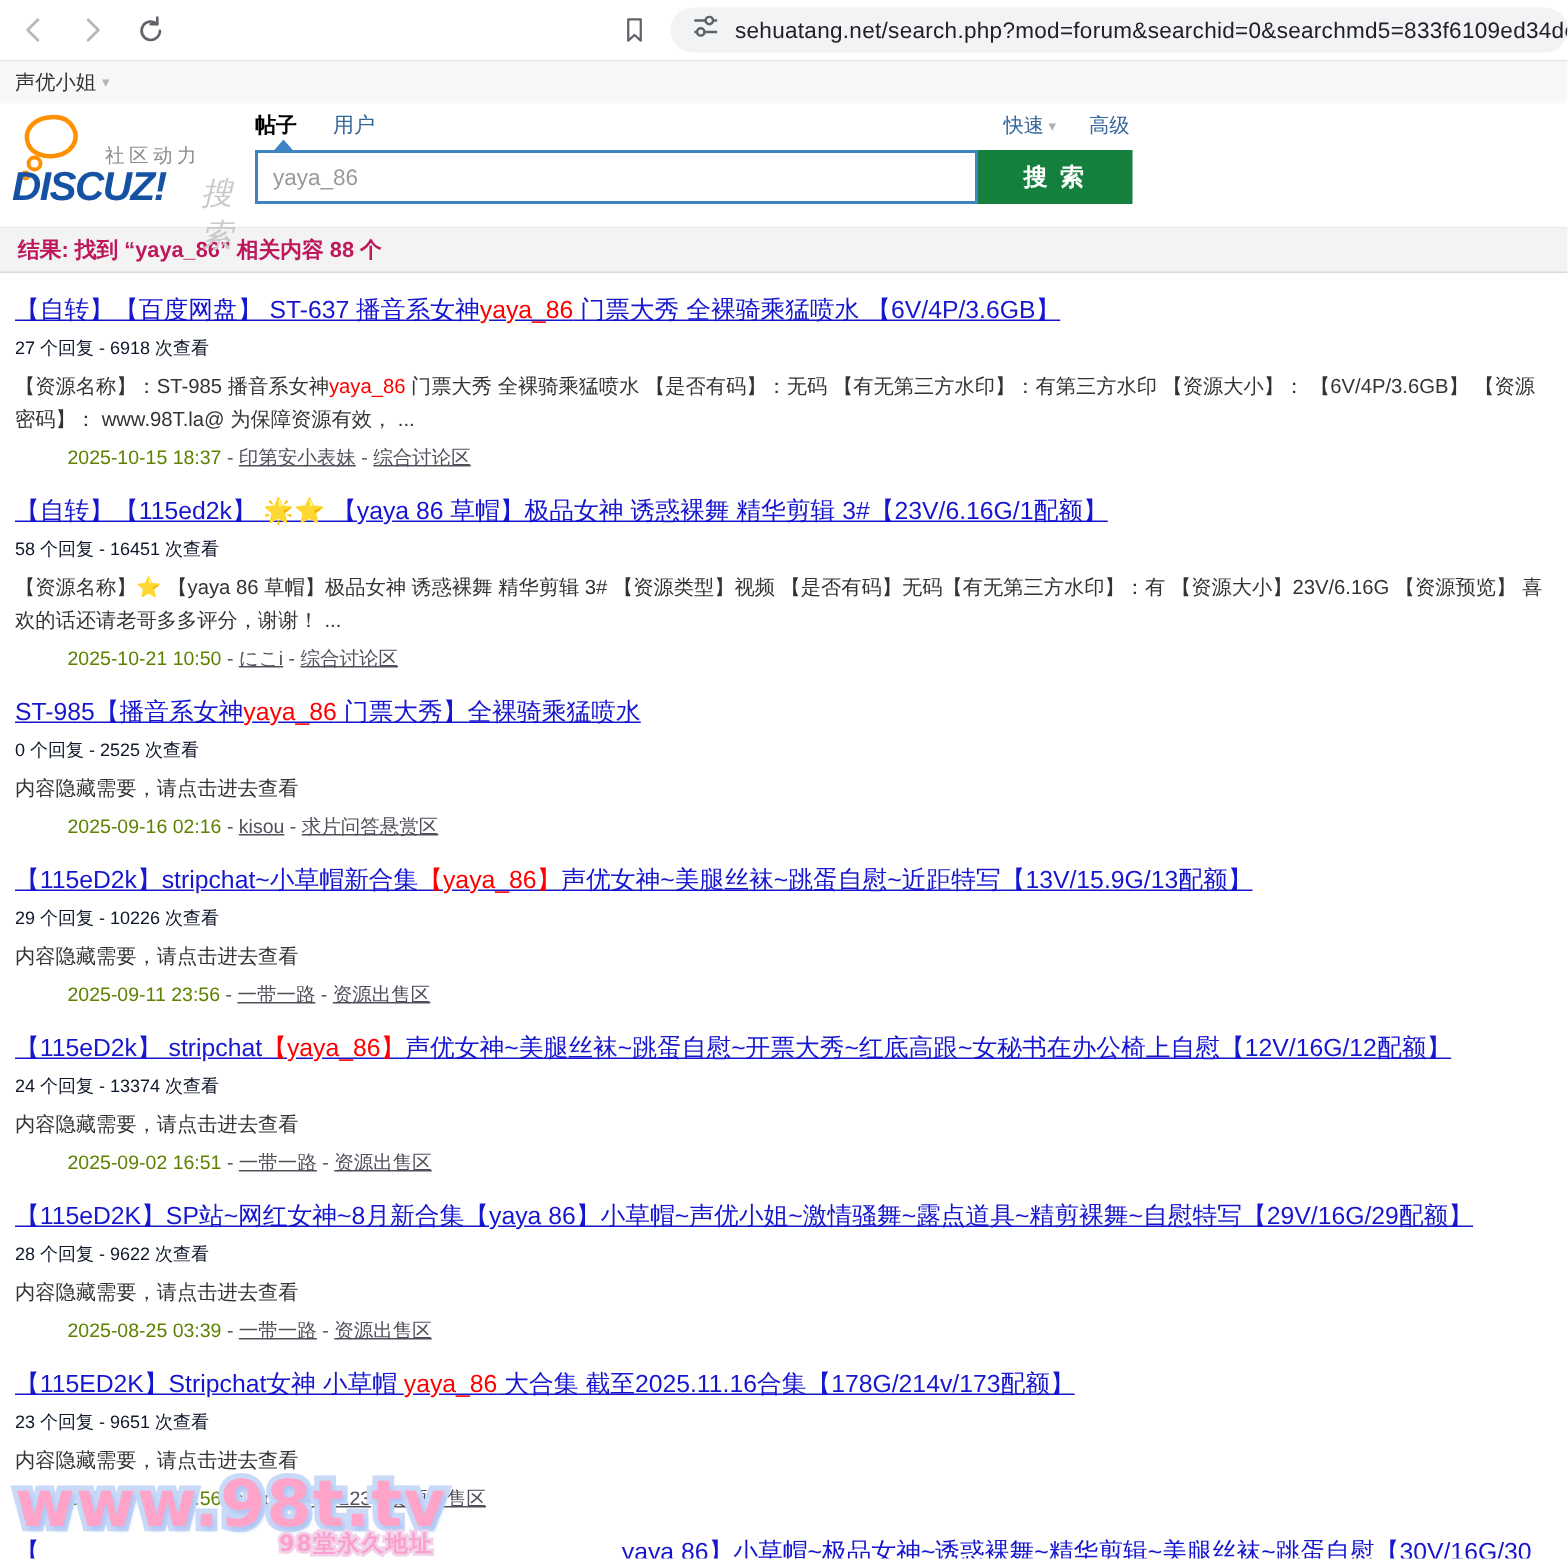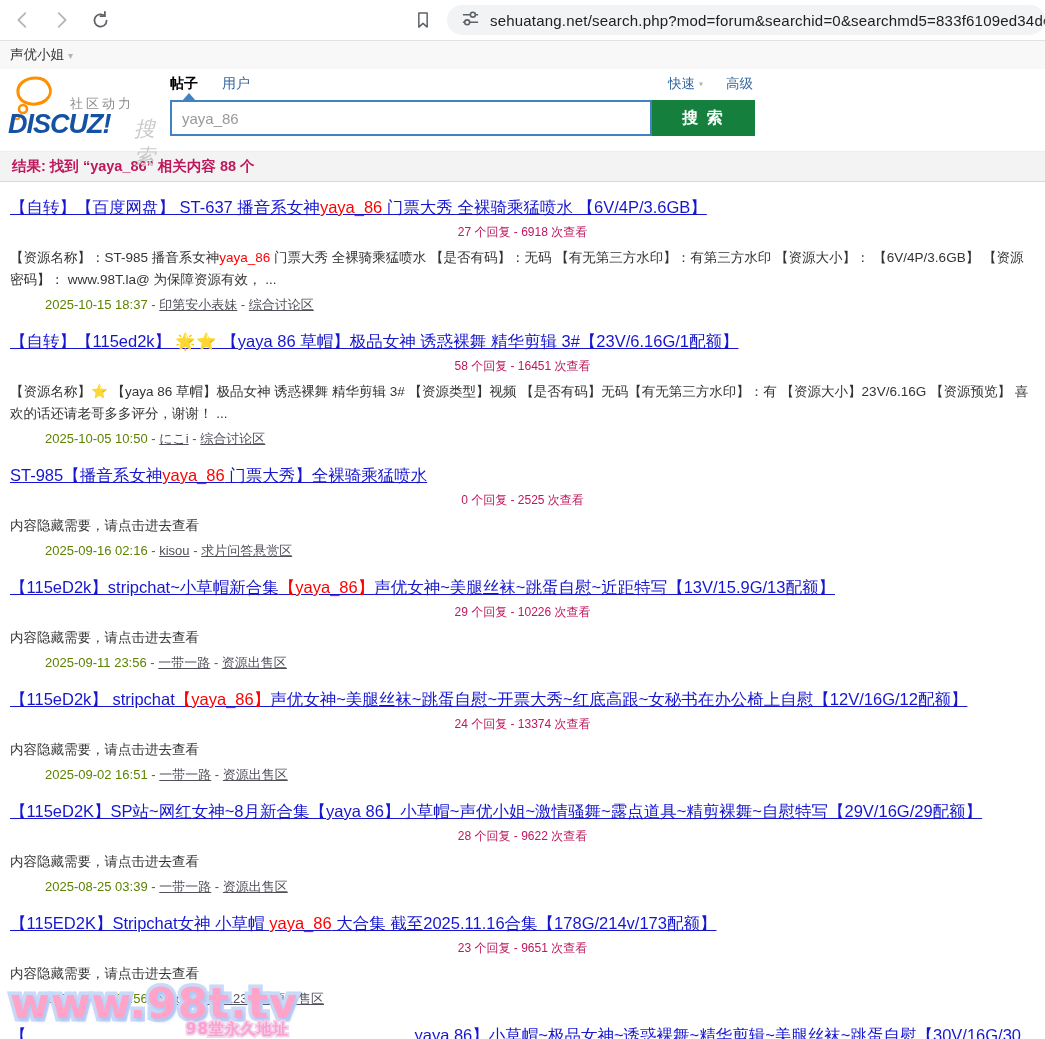--- a/index.html
+++ b/index.html
@@ -37,21 +37,21 @@
   .logo-brand { position:absolute; left:0px; top:34px; font-size:27px; font-weight:bold;
                 font-style:italic; color:#1652a3; letter-spacing:-1px; }
   .logo-suffix { position:absolute; left:126px; top:40px; font-size:21px; font-style:italic;
                  color:#c9c9c9; }
 
   .search-form { position:absolute; left:170px; top:4px; width:585px; }
   .tabs-row { display:flex; align-items:flex-end; height:20px; font-size:14px; }
   .tab { text-decoration:none; }
   .tab-active { font-weight:bold; color:#000; }
   .tab-idle { color:#336699; margin-left:24px; }
-  .tabs-right { margin-left:auto; display:flex; align-items:center;font-family:Liberation Mono, monospace; }
+  .tabs-right { margin-left:auto; display:flex; align-items:center; }
   .quick-link, .adv-link { color:#336699; text-decoration:none; font-size:13.5px; }
   .quick-caret { font-size:10px; color:#b3b3b3; margin-left:3px; }
   .adv-link { margin-left:22px; margin-right:2px; }
 
   .input-row { position:relative; margin-top:7px; display:flex; }
   .input-pointer { position:absolute; left:12px; top:-7px; width:0; height:0;
                    border-left:7px solid transparent; border-right:7px solid transparent;
                    border-bottom:8px solid #4083c4; }
   .search-input { width:482px; height:36px; border:2px solid #4083c4; padding:0 10px;
                   font-size:15px; color:#999; font-family:"Liberation Sans",sans-serif;
@@ -65,21 +65,21 @@
                 border-bottom:1px solid #d9d9d9; display:flex; align-items:center;
                 padding-left:12px; font-size:14.5px; font-weight:bold; color:#be185d; }
 
   
   .results { padding:14px 10px 0 10px; background:#fff; }
   .result-item { margin-bottom:6px; }
   .result-title { font-size:16.5px; line-height:23px; }
   .result-title a { color:#1616cf; text-decoration:underline; }
   .result-title .red { color:#ff0000; }
   .result-title .gap { display:inline-block; width:388px; }
-  .result-meta { margin-top:5px; font-size:12px; color:#be185d;text-align:center; }
+  .result-meta { margin-top:5px; font-size:12px; color:#0f172a; }
   .result-desc { margin-top:6px; font-size:13.5px; color:#333; line-height:22px; }
   .result-desc .red { color:#ff0000; }
   .result-foot { margin-top:5px; margin-bottom:16px; font-size:13px;margin-left:35px; }
   .foot-date { color:#5d8200; }
   .foot-sep { color:#555; }
   .foot-link { color:#50505a; text-decoration:underline; }
 
   
   .watermark { position:absolute; left:10px; top:978px; z-index:6; pointer-events:none; }
   .wm-main { font-family:"DejaVu Sans",sans-serif; font-size:43px; font-weight:bold;
@@ -184,21 +184,21 @@
     </div>
   </div>
 
   <div class="result-item">
     <div class="result-title">
       <a href="#"><span>【自转】【115ed2k】 🌟⭐ 【yaya 86 草帽】极品女神 诱惑裸舞 精华剪辑 3#【23V/6.16G/1配额】</span></a>
     </div>
     <div class="result-meta">58 个回复 - 16451 次查看</div>
     <div class="result-desc"><span>【资源名称】⭐ 【yaya 86 草帽】极品女神 诱惑裸舞 精华剪辑 3# 【资源类型】视频 【是否有码】无码【有无第三方水印】：有 【资源大小】23V/6.16G 【资源预览】 喜欢的话还请老哥多多评分，谢谢！ ...</span></div>
     <div class="result-foot">
-      <span class="foot-date">2025-10-05 10:50</span>
+      <span class="foot-date">2025-10-21 10:50</span>
       <span class="foot-sep"> - </span>
       <a href="#" class="foot-link">にこi</a>
       <span class="foot-sep"> - </span>
       <a href="#" class="foot-link">综合讨论区</a>
     </div>
   </div>
 
   <div class="result-item">
     <div class="result-title">
       <a href="#"><span>ST-985【播音系女神</span><span class="red">yaya_86</span><span> 门票大秀】全裸骑乘猛喷水</span></a>

